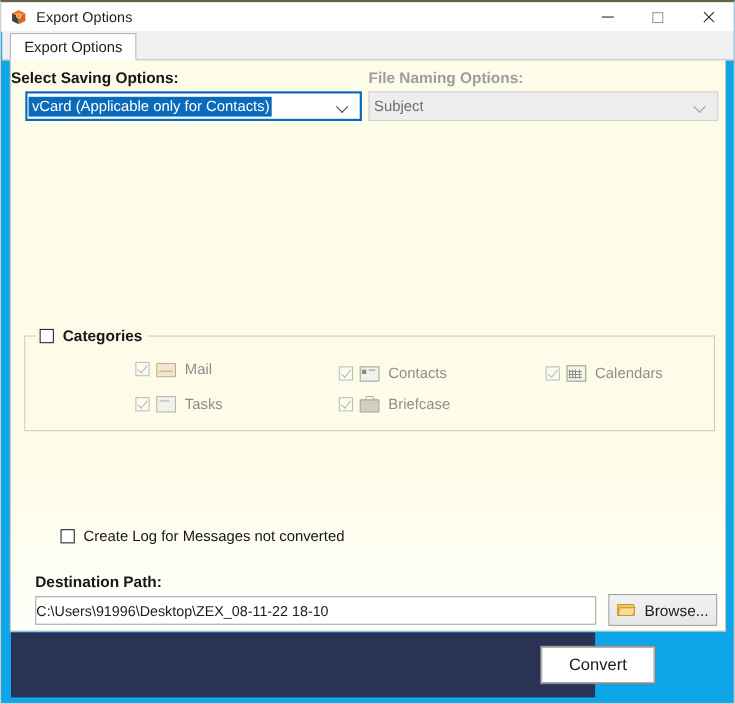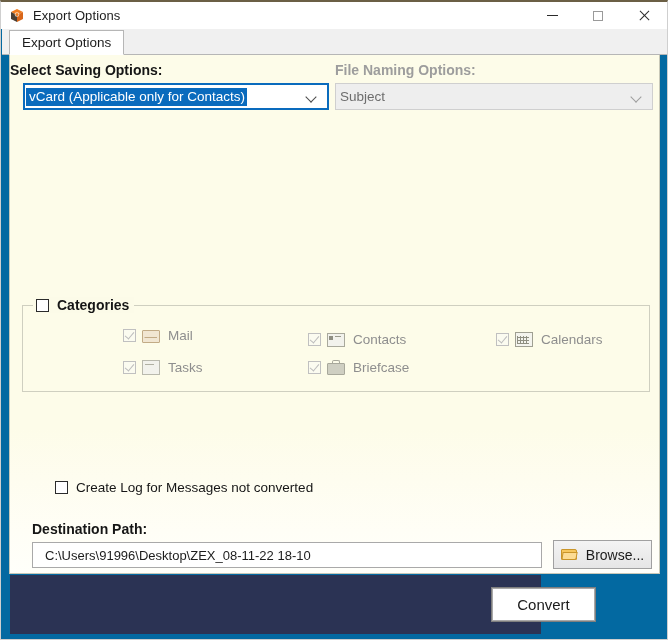--- a/index.html
+++ b/index.html
@@ -13,21 +13,21 @@
     font-family: "Liberation Sans", sans-serif;
     overflow: hidden;
   }
 
   .window {
     position: absolute;
     left: 0; top: 0;
     width: 668px;
     height: 640px;
     box-sizing: border-box;
-    background: #0369a1;
+    background: #0ea5e9;
     border-top: 2px solid #6b5f45;
     border-left: 1px solid #cfcfcf;
     border-right: 1px solid #cfcfcf;
     border-bottom: 1px solid #cfcfcf;
   }
 
   
   .titlebar {
     position: absolute;
     left: 0; top: 0;
@@ -325,21 +325,21 @@
 
   
   .path-input {
     position: absolute;
     height: 26px;
     box-sizing: border-box;
     background: #ffffff;
     border: 1px solid #a9a9a9;
     display: flex;
     align-items: center;
-    padding-left: 12px;
+    padding-left: 0;
     font-size: 13px;
     color: #1c1c1c;
   }
 
   .browse-btn {
     position: absolute;
     height: 29px;
     box-sizing: border-box;
     background: linear-gradient(180deg,#f3f3f3 0%, #e6e6e6 100%);
     border: 1px solid #a0a0a0;

